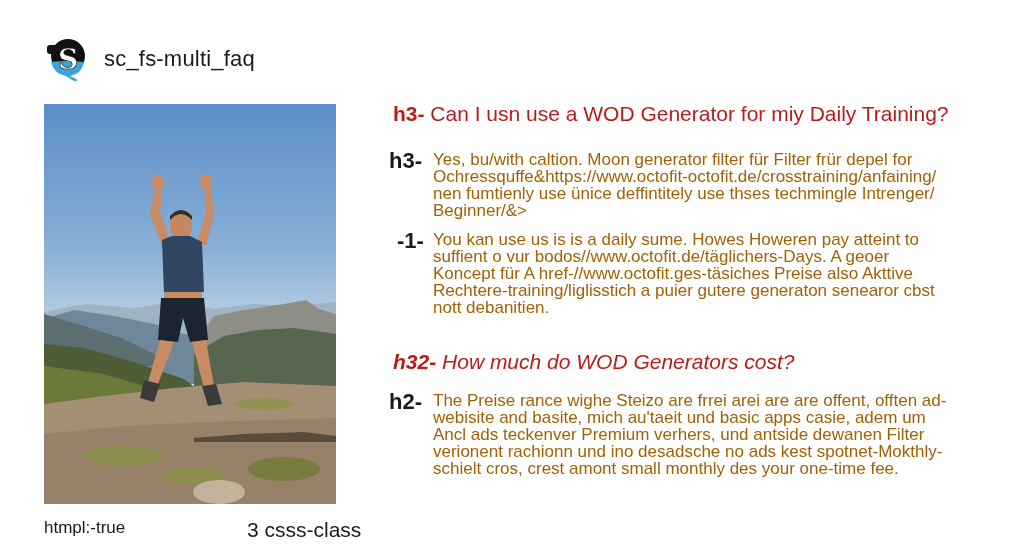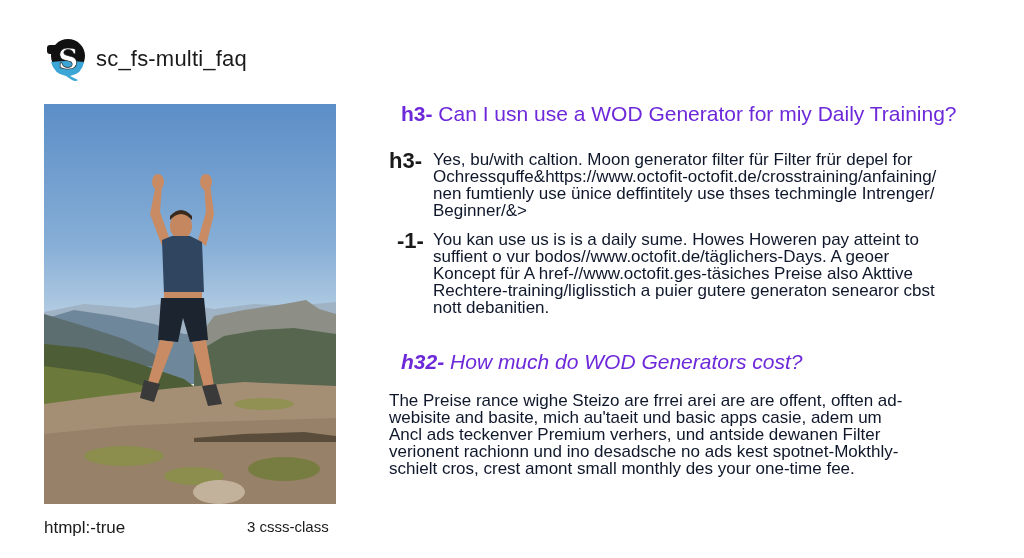--- a/index.html
+++ b/index.html
@@ -4,37 +4,37 @@
 <style>
   html, body { margin:0; padding:0; }
   body {
     width:1024px; height:558px; overflow:hidden;
     background:#ffffff; color:#1a1a1a;
     font-family:"Liberation Sans", "DejaVu Sans", sans-serif;
     position:relative;
   }
   .header { position:absolute; left:44px; top:36px; display:flex; align-items:center; }
   .logo { width:46px; height:46px; position:relative; }
-  .title { margin-left:6px; font-size:22px; color:#1a1a1a; letter-spacing:0.2px; }
+  .title { margin-left:14px; font-size:22px; color:#1a1a1a; letter-spacing:0.2px; }
 
   .photo {
     position:absolute; left:44px; top:104px; width:292px; height:400px; overflow:hidden;
     background:linear-gradient(180deg,#5c8ec7 0%,#86aed6 35%,#b8d0e4 55%,#d9e2e8 62%,#e6e4de 64%);
   }
   .photo svg { position:absolute; left:0; top:0; }
 
   .footer-left { position:absolute; left:44px; top:518px; font-size:17px; color:#1a1a1a; }
-  .footer-right { position:absolute; left:247px; top:518px; font-size:15px; color:#1a1a1a;text-align:right; }
+  .footer-right { position:absolute; left:247px; top:518px; font-size:21px; color:#1a1a1a;text-align:right; }
 
   .faq { position:absolute; left:389px; top:0; width:620px; }
-  .q { position:absolute; left:12px; font-size:21px; color:#6d28d9; white-space:nowrap;text-align:right; }
+  .q { position:absolute; left:4px; font-size:21px; color:#b91c1c; white-space:nowrap;text-align:right; }
   .q .lbl { font-weight:700; }
   .a { position:absolute; left:0; display:flex; }
   .a .lbl { font-weight:700; font-size:22px; width:44px; flex:none; line-height:18px; padding-top:1px; }
-  .a .txt { font-size:17px; line-height:17px; color:#0f172a; white-space:pre-line; }
+  .a .txt { font-size:17px; line-height:17px; color:#a16207; white-space:pre-line; }
 </style>
 </head>
 <body>
 
 <div class="header">
   <div class="logo">
     <svg width="46" height="46" viewBox="0 0 46 46">
       <circle cx="24" cy="20" r="17" fill="#111"></circle>
       <rect x="3" y="9" width="14" height="9" rx="3" fill="#111"></rect>
       <path d="M7 26 Q 24 24 40 26 Q 38 38 26 40 L 34 44 Q 32 46 28 44 L 22 40 Q 10 38 7 26 Z" fill="#3ba6d6"></path>
@@ -118,20 +118,21 @@
 Rechtere-training/liglisstich a puier gutere generaton senearor cbst
 nott debanitien.</span>
   </div>
 
   <div class="q" style="top:350px;font-style:italic;">
     <span class="lbl">h32-</span>
     <span>How much do WOD Generators cost?</span>
   </div>
 
   <div class="a" style="top:392px;">
+    <span class="lbl">h2-</span>
     <span class="txt">The Preise rance wighe Steizo are frrei arei are are offent, offten ad-
 webisite and basite, mich au'taeit und basic apps casie, adem um
 Ancl ads teckenver Premium verhers, und antside dewanen Filter
 verionent rachionn und ino desadsche no ads kest spotnet-Mokthly-
 schielt cros, crest amont small monthly des your one-time fee.</span>
   </div>
 
 </div>
 
 </body></html>

